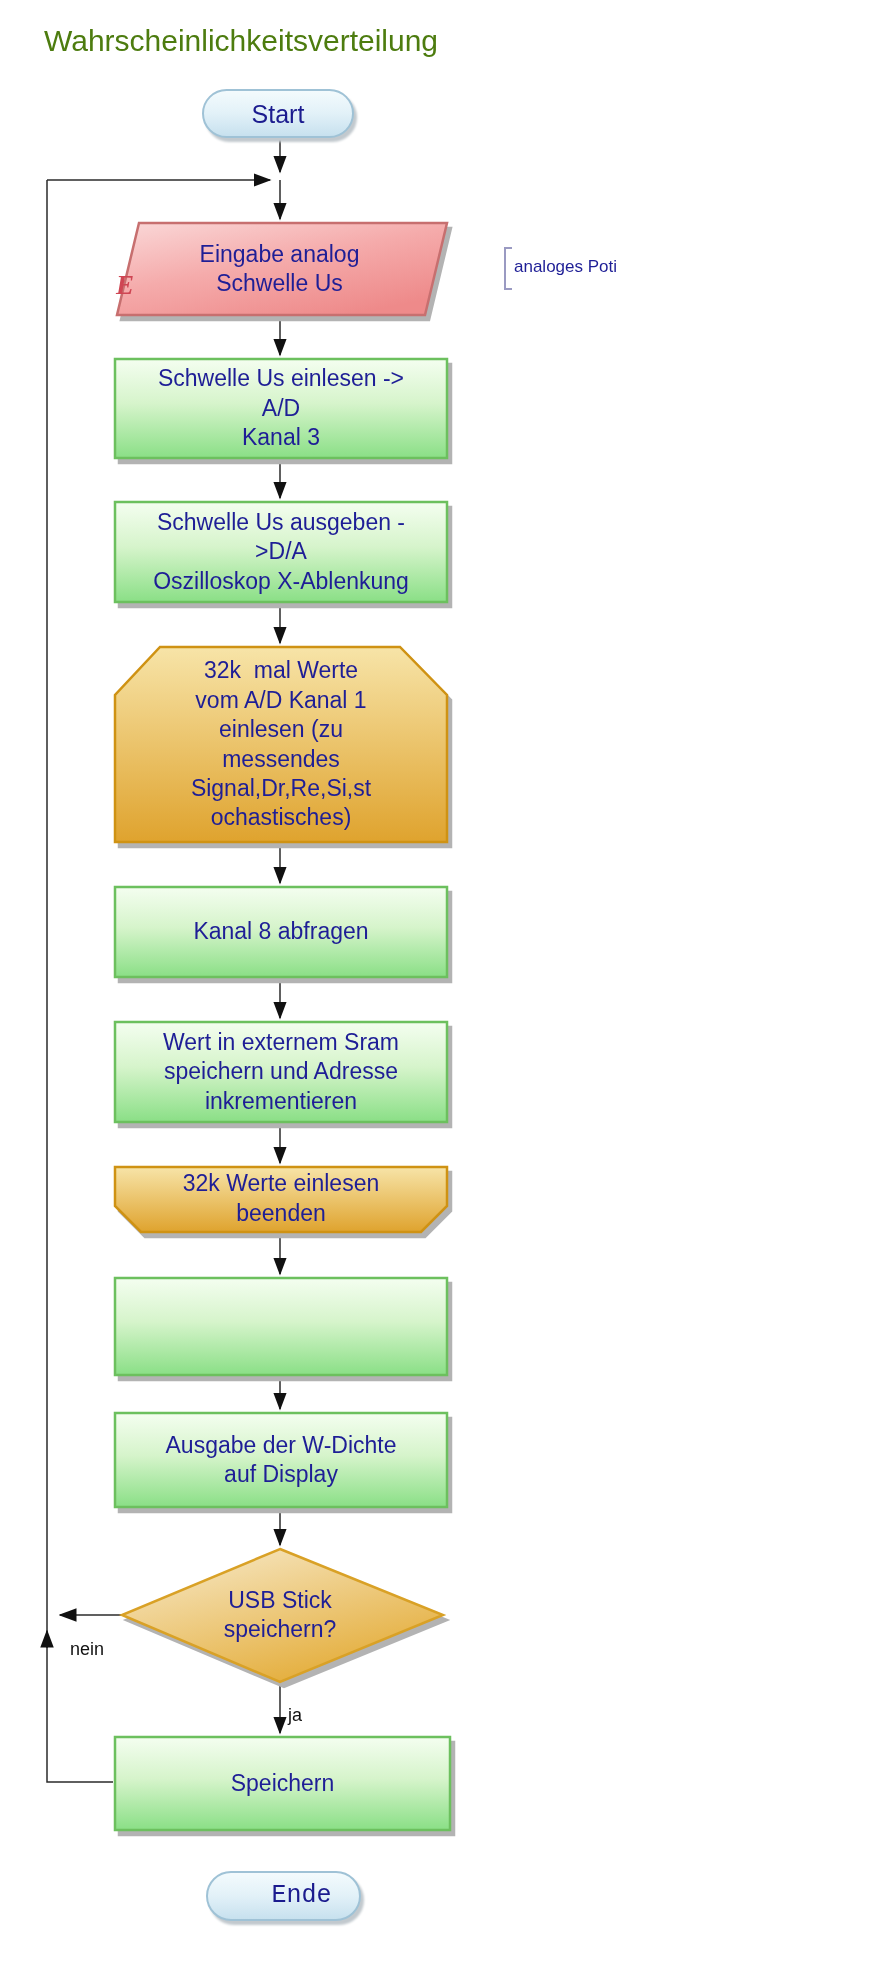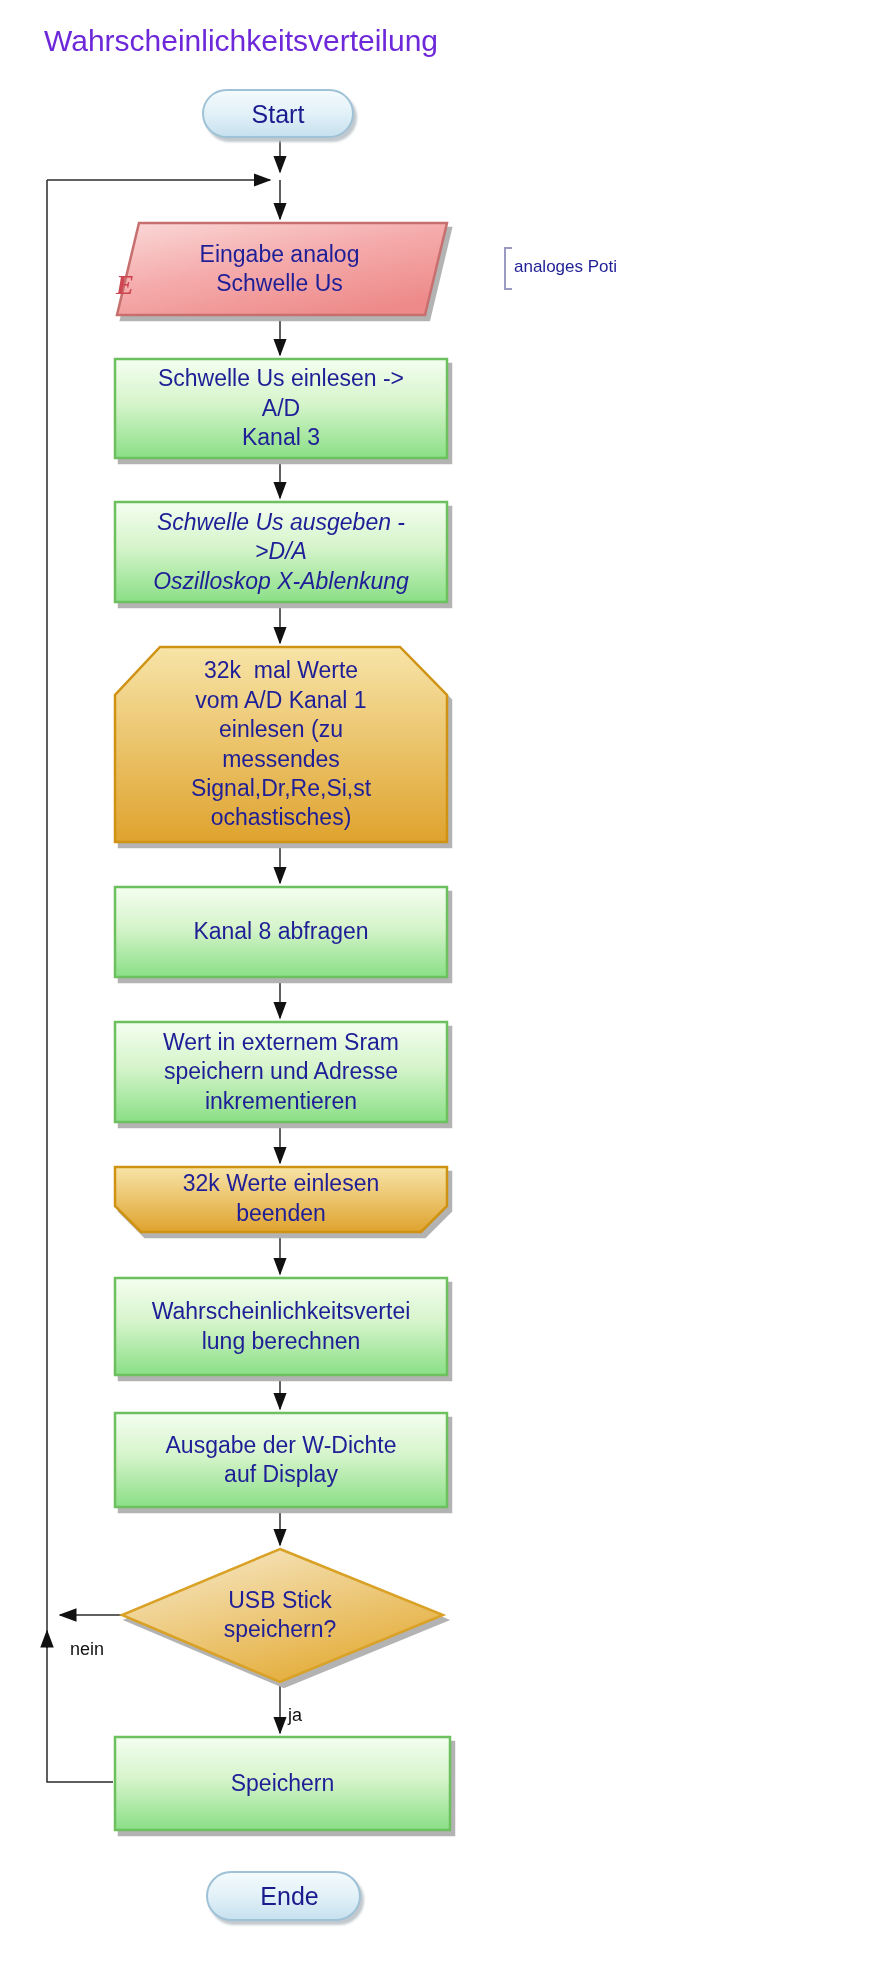--- a/index.html
+++ b/index.html
@@ -19,21 +19,21 @@
     display:flex; align-items:center; justify-content:center;
     text-align:center;
     color:#1e1e96;
     font-size:23px; line-height:1.28;
     white-space:pre-wrap;
     pointer-events:none;
   }
   .lbl.terminator { font-size:25px; color:#1b1b8e; }
   .page-title {
     position:absolute; left:44px; top:24px;
-    font-size:30px; color:#6d28d9;
+    font-size:30px; color:#4d7c0f;
     white-space:nowrap;
   }
   .edge-label {
     position:absolute; color:#111111; font-size:18px;
     white-space:nowrap; line-height:1;margin-top:16px;
   }
   .note-label {
     position:absolute; color:#1e1e96; font-size:17px;
     white-space:nowrap; line-height:1;
   }
@@ -134,50 +134,48 @@
   <div class="lbl" style="left:132px;top:225px;width:295px;height:88px;">Eingabe analog
 Schwelle Us</div>
   <div class="e-marker">E</div>
 
   <div class="note-label" style="left:514px;top:258px;">analoges Poti</div>
 
   <div class="lbl" style="left:115px;top:359px;width:332px;height:99px;">Schwelle Us einlesen -&gt;
 A/D
 Kanal 3</div>
 
-  <div class="lbl" style="left:115px;top:502px;width:332px;height:100px;font-style:italic;">Schwelle Us ausgeben -
+  <div class="lbl" style="left:115px;top:502px;width:332px;height:100px;">Schwelle Us ausgeben -
 &gt;D/A
 Oszilloskop X-Ablenkung</div>
 
   <div class="lbl" style="left:115px;top:649px;width:332px;height:191px;">32k  mal Werte
 vom A/D Kanal 1
 einlesen (zu
 messendes
 Signal,Dr,Re,Si,st
 ochastisches)</div>
 
   <div class="lbl" style="left:115px;top:887px;width:332px;height:90px;">Kanal 8 abfragen</div>
 
   <div class="lbl" style="left:115px;top:1022px;width:332px;height:100px;">Wert in externem Sram
 speichern und Adresse
 inkrementieren</div>
 
   <div class="lbl" style="left:115px;top:1167px;width:332px;height:63px;">32k Werte einlesen
 beenden</div>
 
-  <div class="lbl" style="left:115px;top:1278px;width:332px;height:97px;">Wahrscheinlichkeitsvertei
-lung berechnen</div>
 
   <div class="lbl" style="left:115px;top:1413px;width:332px;height:94px;border-radius:32px;">Ausgabe der W-Dichte
 auf Display</div>
 
   <div class="lbl" style="left:140px;top:1570px;width:280px;height:90px;">USB Stick
 speichern?</div>
 
   <div class="edge-label" style="left:70px;top:1624px;">nein</div>
 
   <div class="edge-label" style="left:288px;top:1690px;">ja</div>
 
   <div class="lbl" style="left:115px;top:1737px;width:335px;height:93px;">Speichern</div>
 
-  <div class="lbl terminator" style="left:213px;top:1872px;width:153px;height:48px;">Ende</div>
+  <div class="lbl terminator" style="left:225px;top:1872px;width:153px;height:48px;font-family:Liberation Mono, monospace;">Ende</div>
 
 </div>
 
 </body></html>

